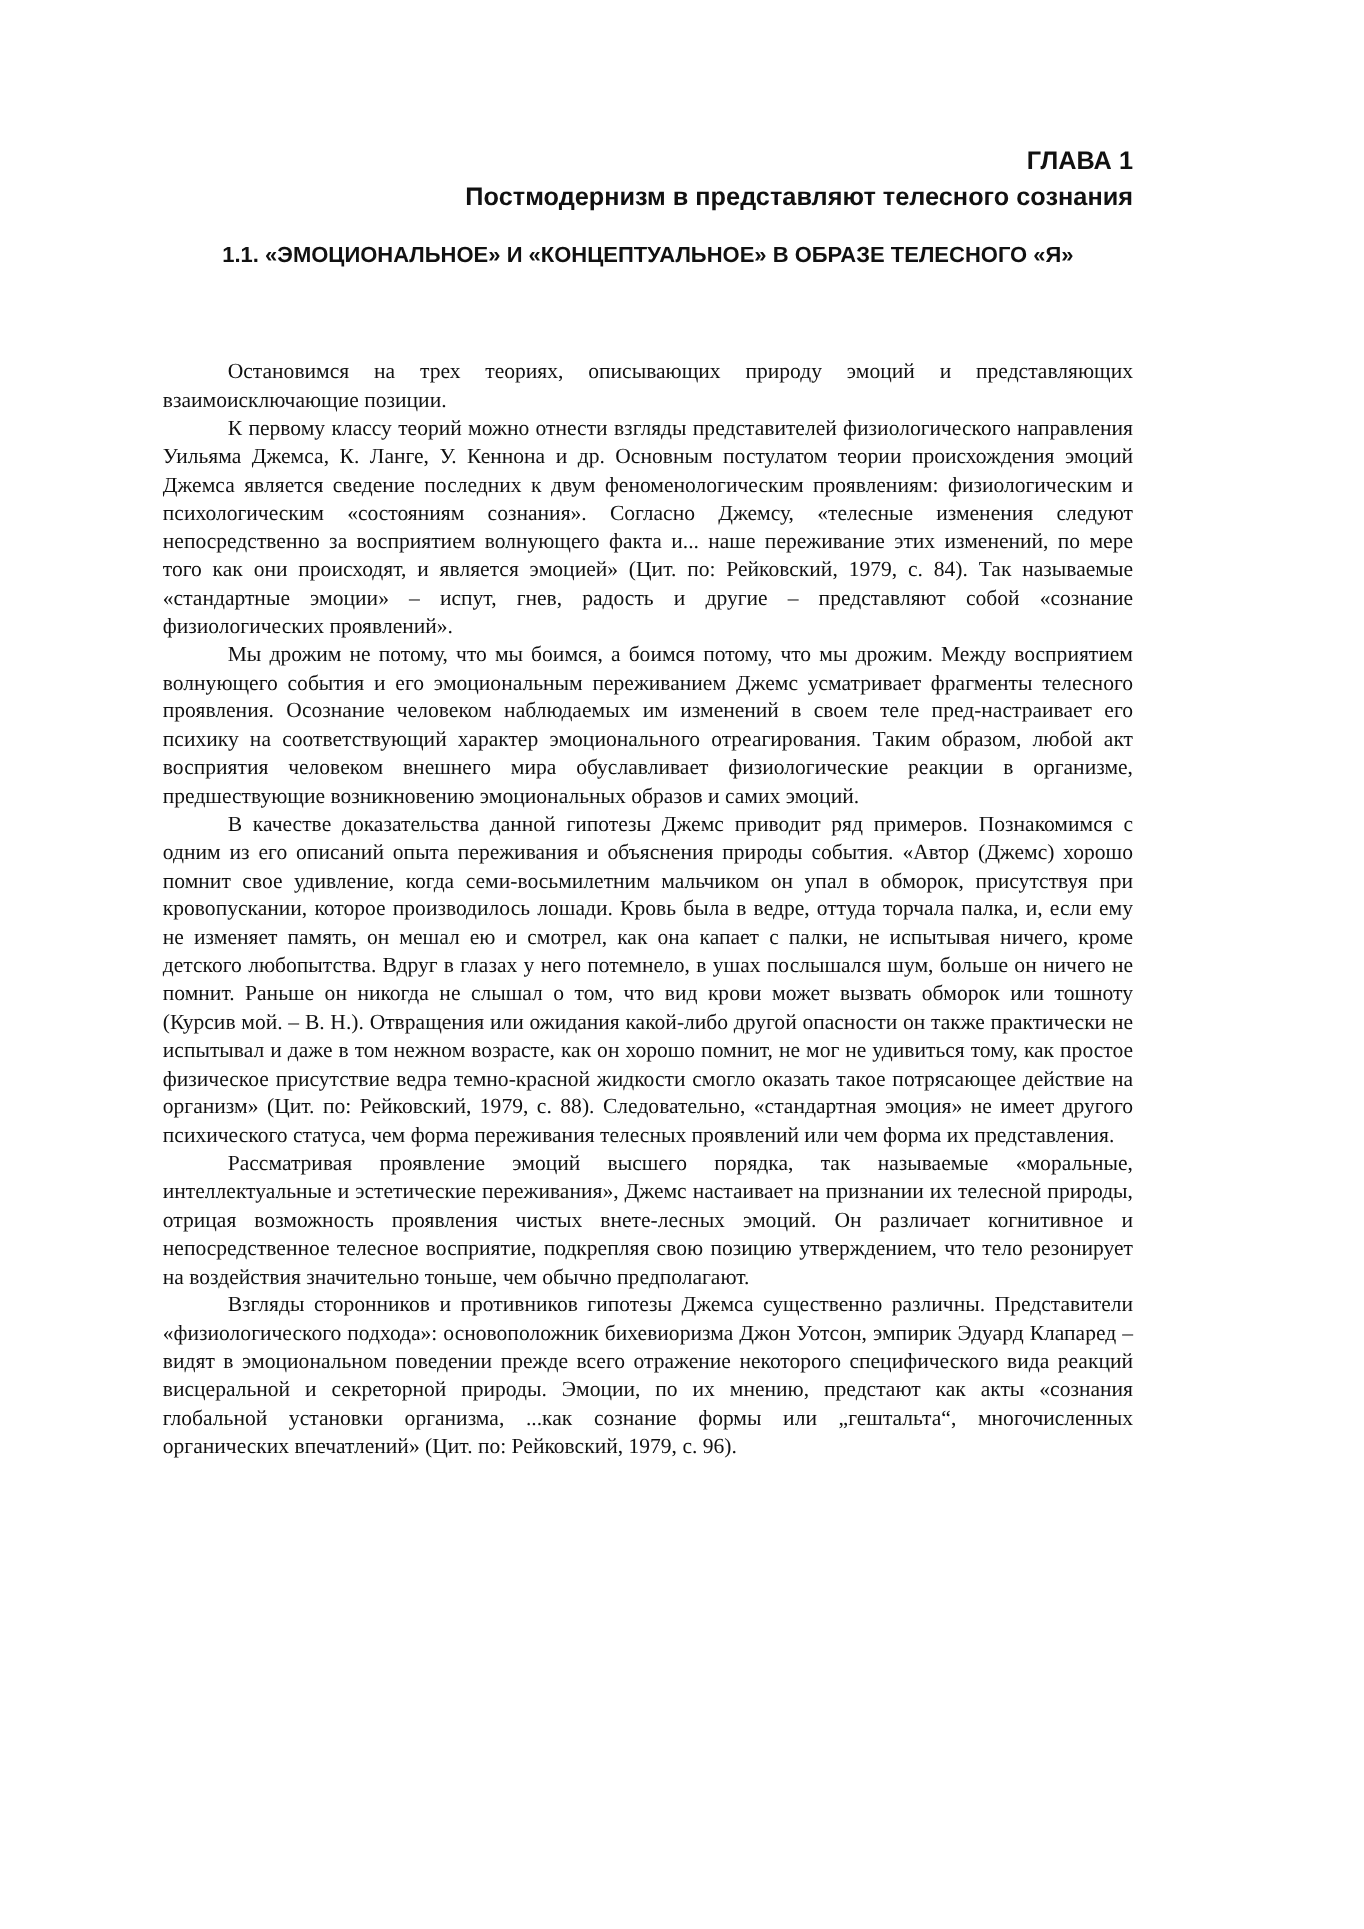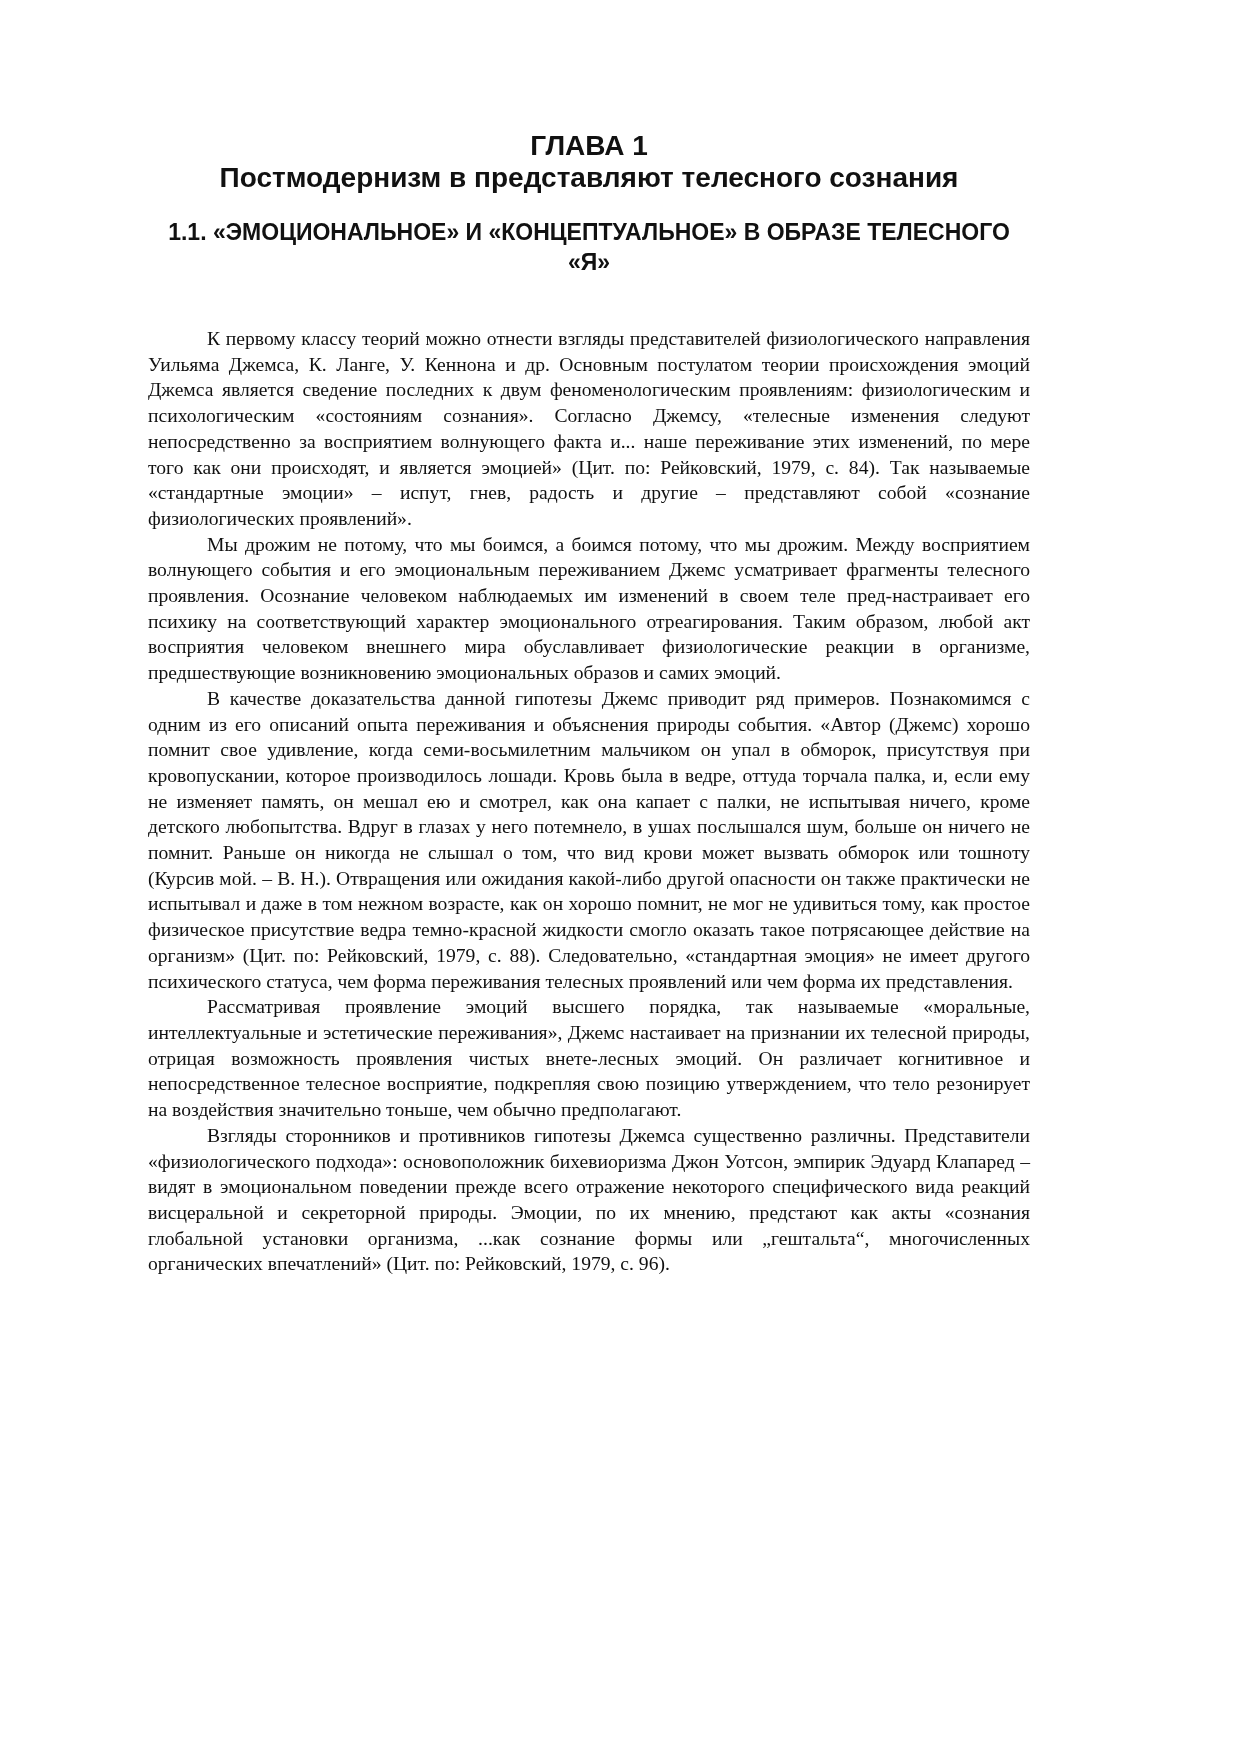--- a/index.html
+++ b/index.html
@@ -1,44 +1,45 @@
 <!DOCTYPE html>
 <html><head>
 <meta charset="utf-8">
 <style>
   html, body { margin: 0; padding: 0; background: #ffffff; }
   body { width: 1240px; height: 1754px; position: relative; overflow: hidden; color: #111; }
   .page { position: absolute; left: 148px; top: 0; width: 882px; }
   .chapter {
     font-family: "Liberation Sans", sans-serif; font-weight: bold;
-    text-align: center; font-size: 28px; line-height: 32px;
+    text-align: right; font-size: 23px; line-height: 32px;
     position: absolute; left: 0; width: 882px;
   }
   .chapter-num { top: 130px; }
   .chapter-title { top: 162px; }
   .section-title {
     position: absolute; top: 217px; left: 0; width: 882px;
     font-family: "Liberation Sans", sans-serif; font-weight: bold;
-    text-align: center; font-size: 23px; line-height: 30px;
+    text-align: center; font-size: 20px; line-height: 30px;
   }
   .body-text {
     position: absolute; top: 326px; left: 0; width: 882px;
     font-family: "Liberation Serif", serif; font-size: 19.6px; line-height: 25.7px;
     text-align: justify;
   }
   .body-text p { margin: 0; text-indent: 59px; }
 </style>
 </head>
 <body>
 
 <div class="page">
   <div class="chapter chapter-num">ГЛАВА 1</div>
   <div class="chapter chapter-title">Постмодернизм в представляют телесного сознания</div>
   <div class="section-title">1.1. «ЭМОЦИОНАЛЬНОЕ» И «КОНЦЕПТУАЛЬНОЕ» В ОБРАЗЕ ТЕЛЕСНОГО «Я»</div>
 
   <div class="body-text">
+    <p>Остановимся на трех теориях, описывающих природу эмоций и представляющих взаимоисключающие позиции.</p>
     <p>К первому классу теорий можно отнести взгляды представителей физиологического направления Уильяма Джемса, К. Ланге, У. Кеннона и др. Основным постулатом теории происхождения эмоций Джемса является сведение последних к двум феноменологическим проявлениям: физиологическим и психологическим «состояниям сознания». Согласно Джемсу, «телесные изменения следуют непосредственно за восприятием волнующего факта и... наше переживание этих изменений, по мере того как они происходят, и является эмоцией» (Цит. по: Рейковский, 1979, с. 84). Так называемые «стандартные эмоции» – испут, гнев, радость и другие – представляют собой «сознание физиологических проявлений».</p>
     <p>Мы дрожим не потому, что мы боимся, а боимся потому, что мы дрожим. Между восприятием волнующего события и его эмоциональным переживанием Джемс усматривает фрагменты телесного проявления. Осознание человеком наблюдаемых им изменений в своем теле пред-настраивает его психику на соответствующий характер эмоционального отреагирования. Таким образом, любой акт восприятия человеком внешнего мира обуславливает физиологические реакции в организме, предшествующие возникновению эмоциональных образов и самих эмоций.</p>
     <p>В качестве доказательства данной гипотезы Джемс приводит ряд примеров. Познакомимся с одним из его описаний опыта переживания и объяснения природы события. «Автор (Джемс) хорошо помнит свое удивление, когда семи-восьмилетним мальчиком он упал в обморок, присутствуя при кровопускании, которое производилось лошади. Кровь была в ведре, оттуда торчала палка, и, если ему не изменяет память, он мешал ею и смотрел, как она капает с палки, не испытывая ничего, кроме детского любопытства. Вдруг в глазах у него потемнело, в ушах послышался шум, больше он ничего не помнит. Раньше он никогда не слышал о том, что вид крови может вызвать обморок или тошноту (Курсив мой. – В. Н.). Отвращения или ожидания какой-либо другой опасности он также практически не испытывал и даже в том нежном возрасте, как он хорошо помнит, не мог не удивиться тому, как простое физическое присутствие ведра темно-красной жидкости смогло оказать такое потрясающее действие на организм» (Цит. по: Рейковский, 1979, с. 88). Следовательно, «стандартная эмоция» не имеет другого психического статуса, чем форма переживания телесных проявлений или чем форма их представления.</p>
     <p>Рассматривая проявление эмоций высшего порядка, так называемые «моральные, интеллектуальные и эстетические переживания», Джемс настаивает на признании их телесной природы, отрицая возможность проявления чистых внете-лесных эмоций. Он различает когнитивное и непосредственное телесное восприятие, подкрепляя свою позицию утверждением, что тело резонирует на воздействия значительно тоньше, чем обычно предполагают.</p>
     <p>Взгляды сторонников и противников гипотезы Джемса существенно различны. Представители «физиологического подхода»: основоположник бихевиоризма Джон Уотсон, эмпирик Эдуард Клапаред – видят в эмоциональном поведении прежде всего отражение некоторого специфического вида реакций висцеральной и секреторной природы. Эмоции, по их мнению, предстают как акты «сознания глобальной установки организма, ...как сознание формы или „гештальта“, многочисленных органических впечатлений» (Цит. по: Рейковский, 1979, с. 96).</p>
   </div>
 </div>
 
 </body></html>

